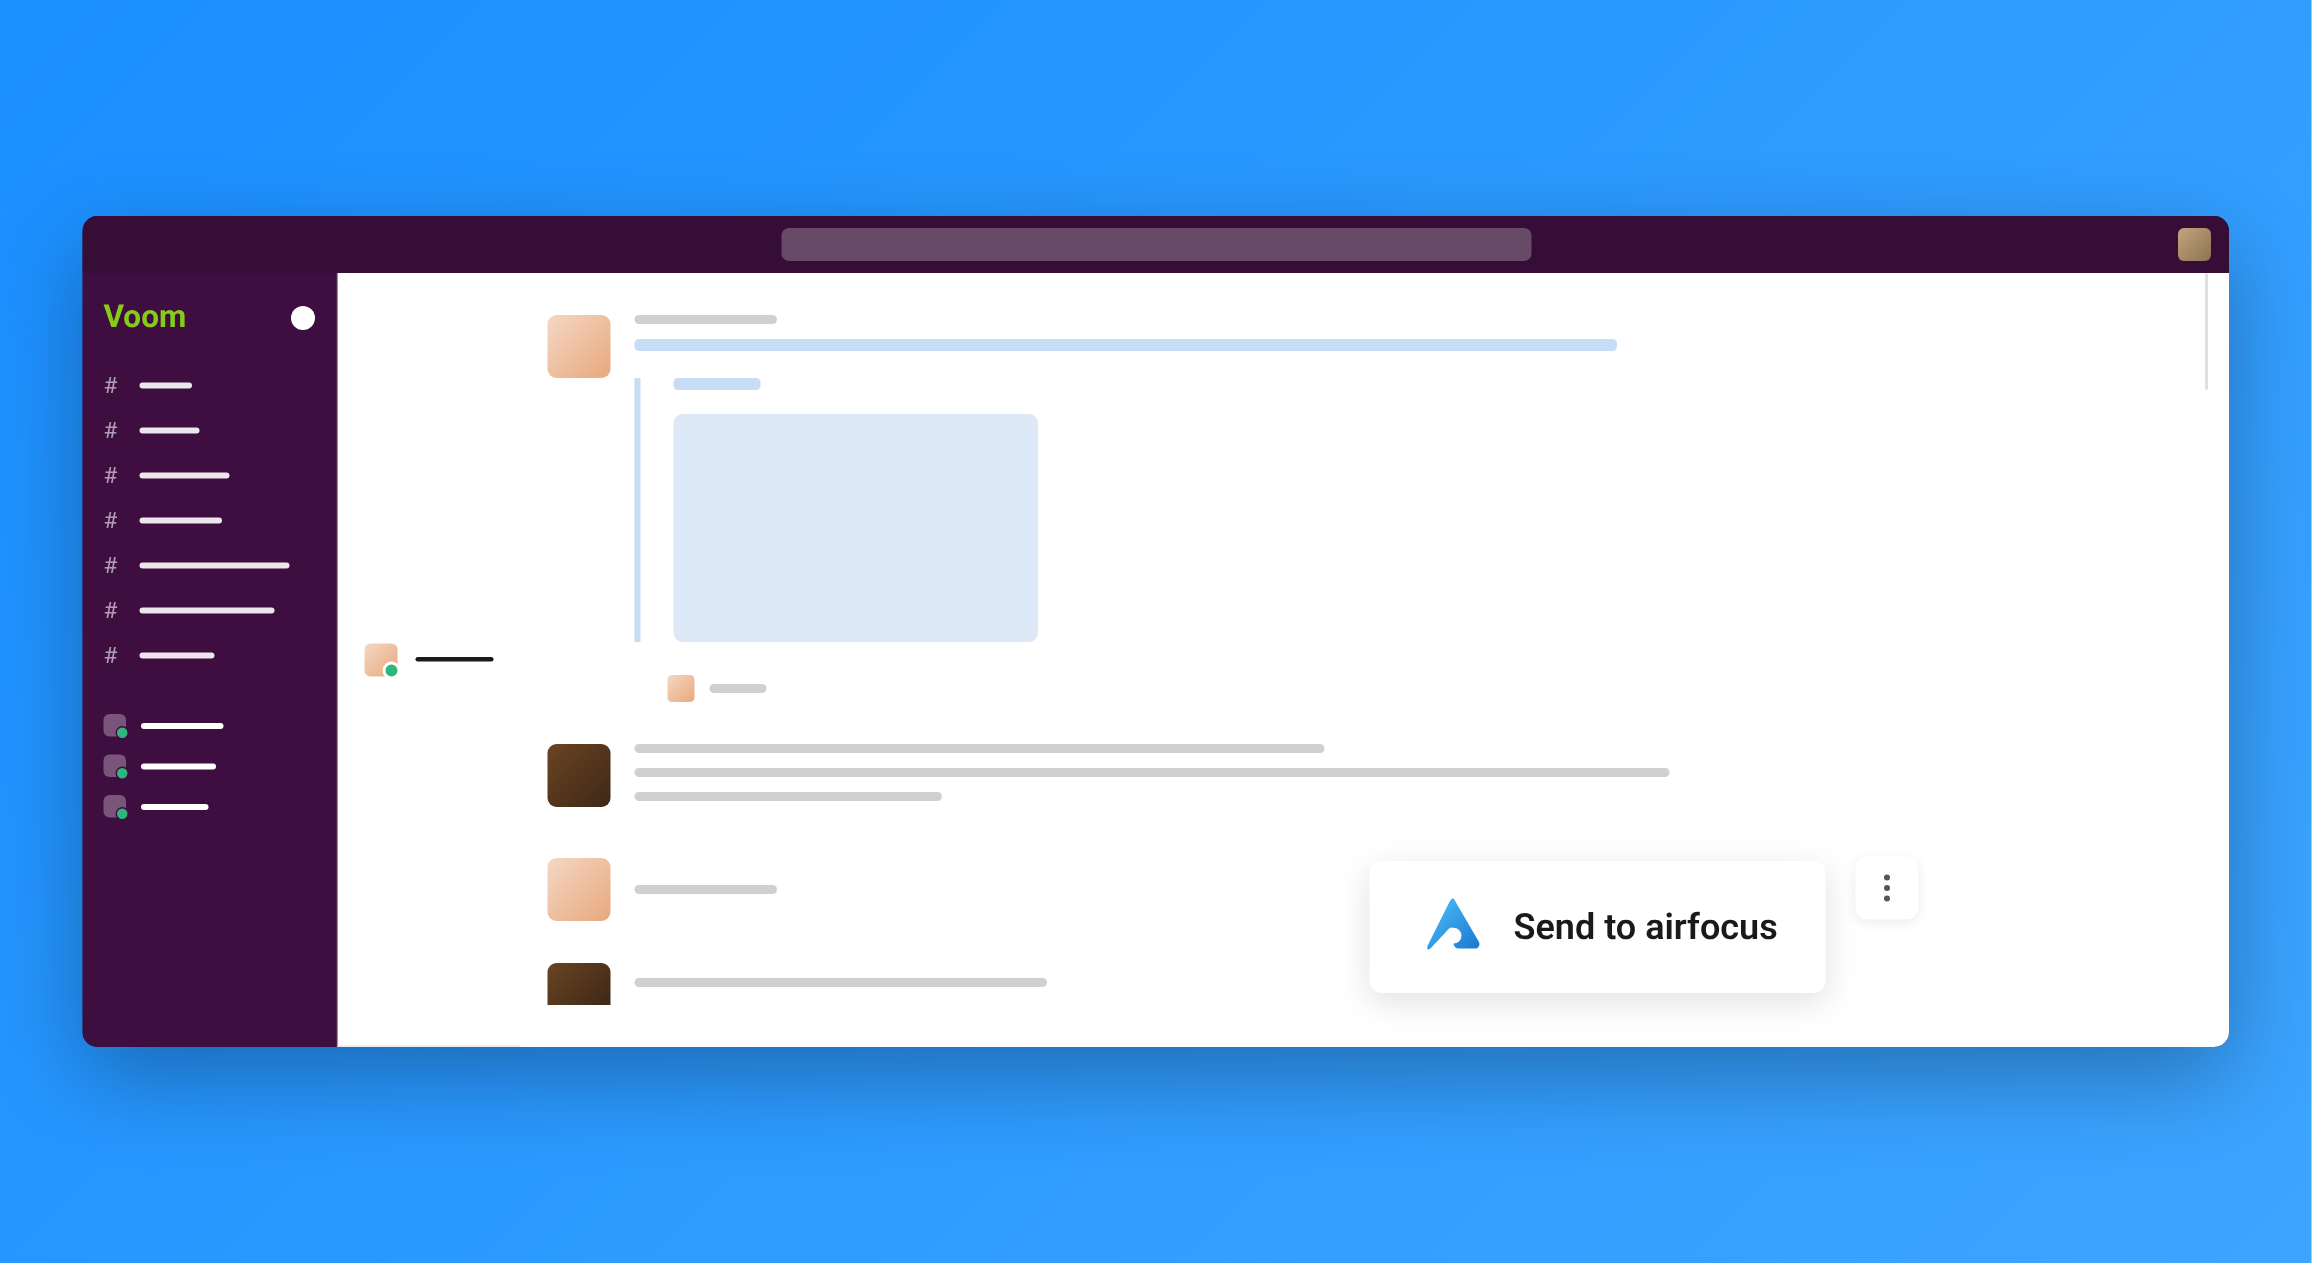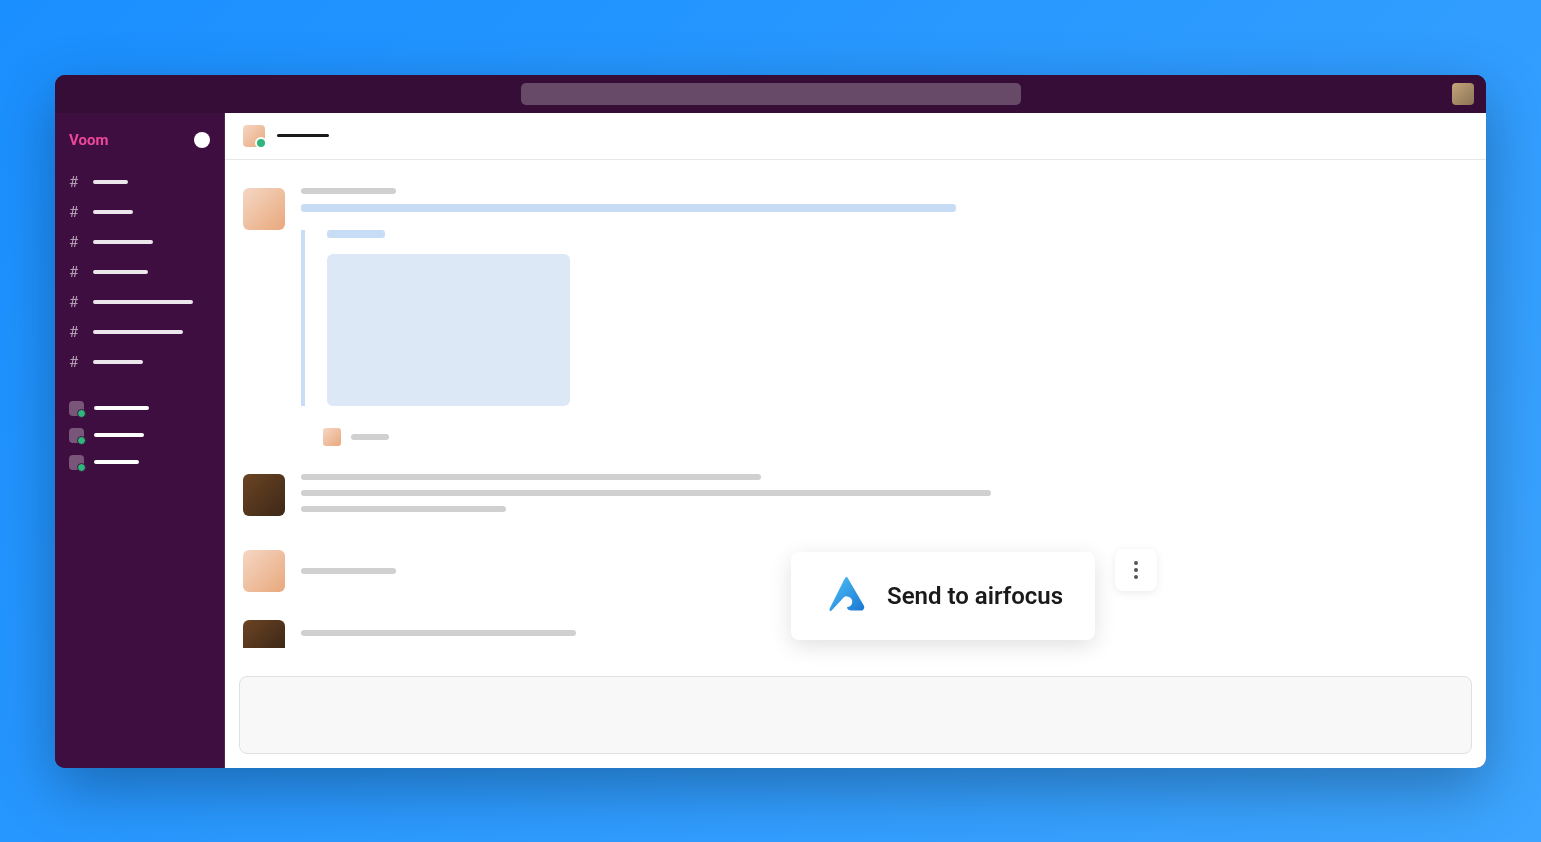--- a/index.html
+++ b/index.html
@@ -63,23 +63,23 @@
       border-right: 1px solid rgba(255,255,255,0.1);
       padding-top: 10px;
     }
     .workspace-header {
       display: flex;
       align-items: center;
       justify-content: space-between;
       padding: 8px 14px 18px;
     }
     .workspace-name {
-      color: #ec4899;
+      color: #84cc16;
       font-weight: 700;
-      font-size: 15px;
+      font-size: 21px;
     }
     .compose-btn {
       width: 16px;
       height: 16px;
       background: #fff;
       border-radius: 50%;
     }
     .channel-item {
       display: flex;
       align-items: center;
@@ -126,21 +126,21 @@
     }
     .dm-placeholder {
       height: 4px;
       background: #fff;
       border-radius: 2px;
     }
     .main-content {
       flex: 1;
       background: #fff;
       display: flex;
-      flex-direction: column;
+      flex-direction: row;
       position: relative;
     }
     .channel-header {
       display: flex;
       align-items: center;
       gap: 12px;
       padding: 12px 18px;
       border-bottom: 1px solid #e8e8e8;
     }
     .channel-avatar {

